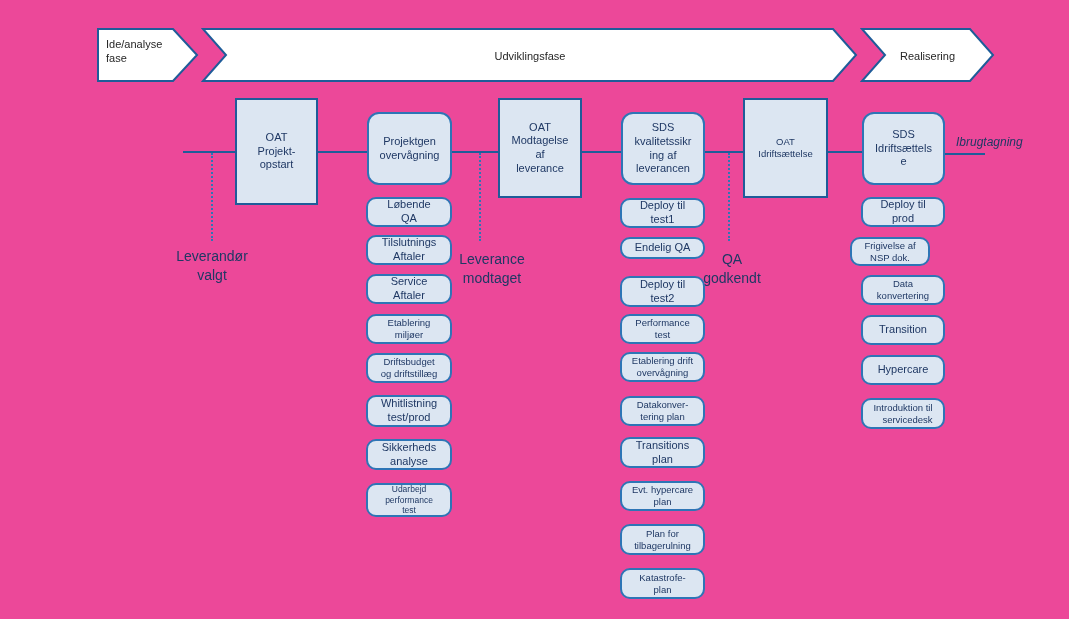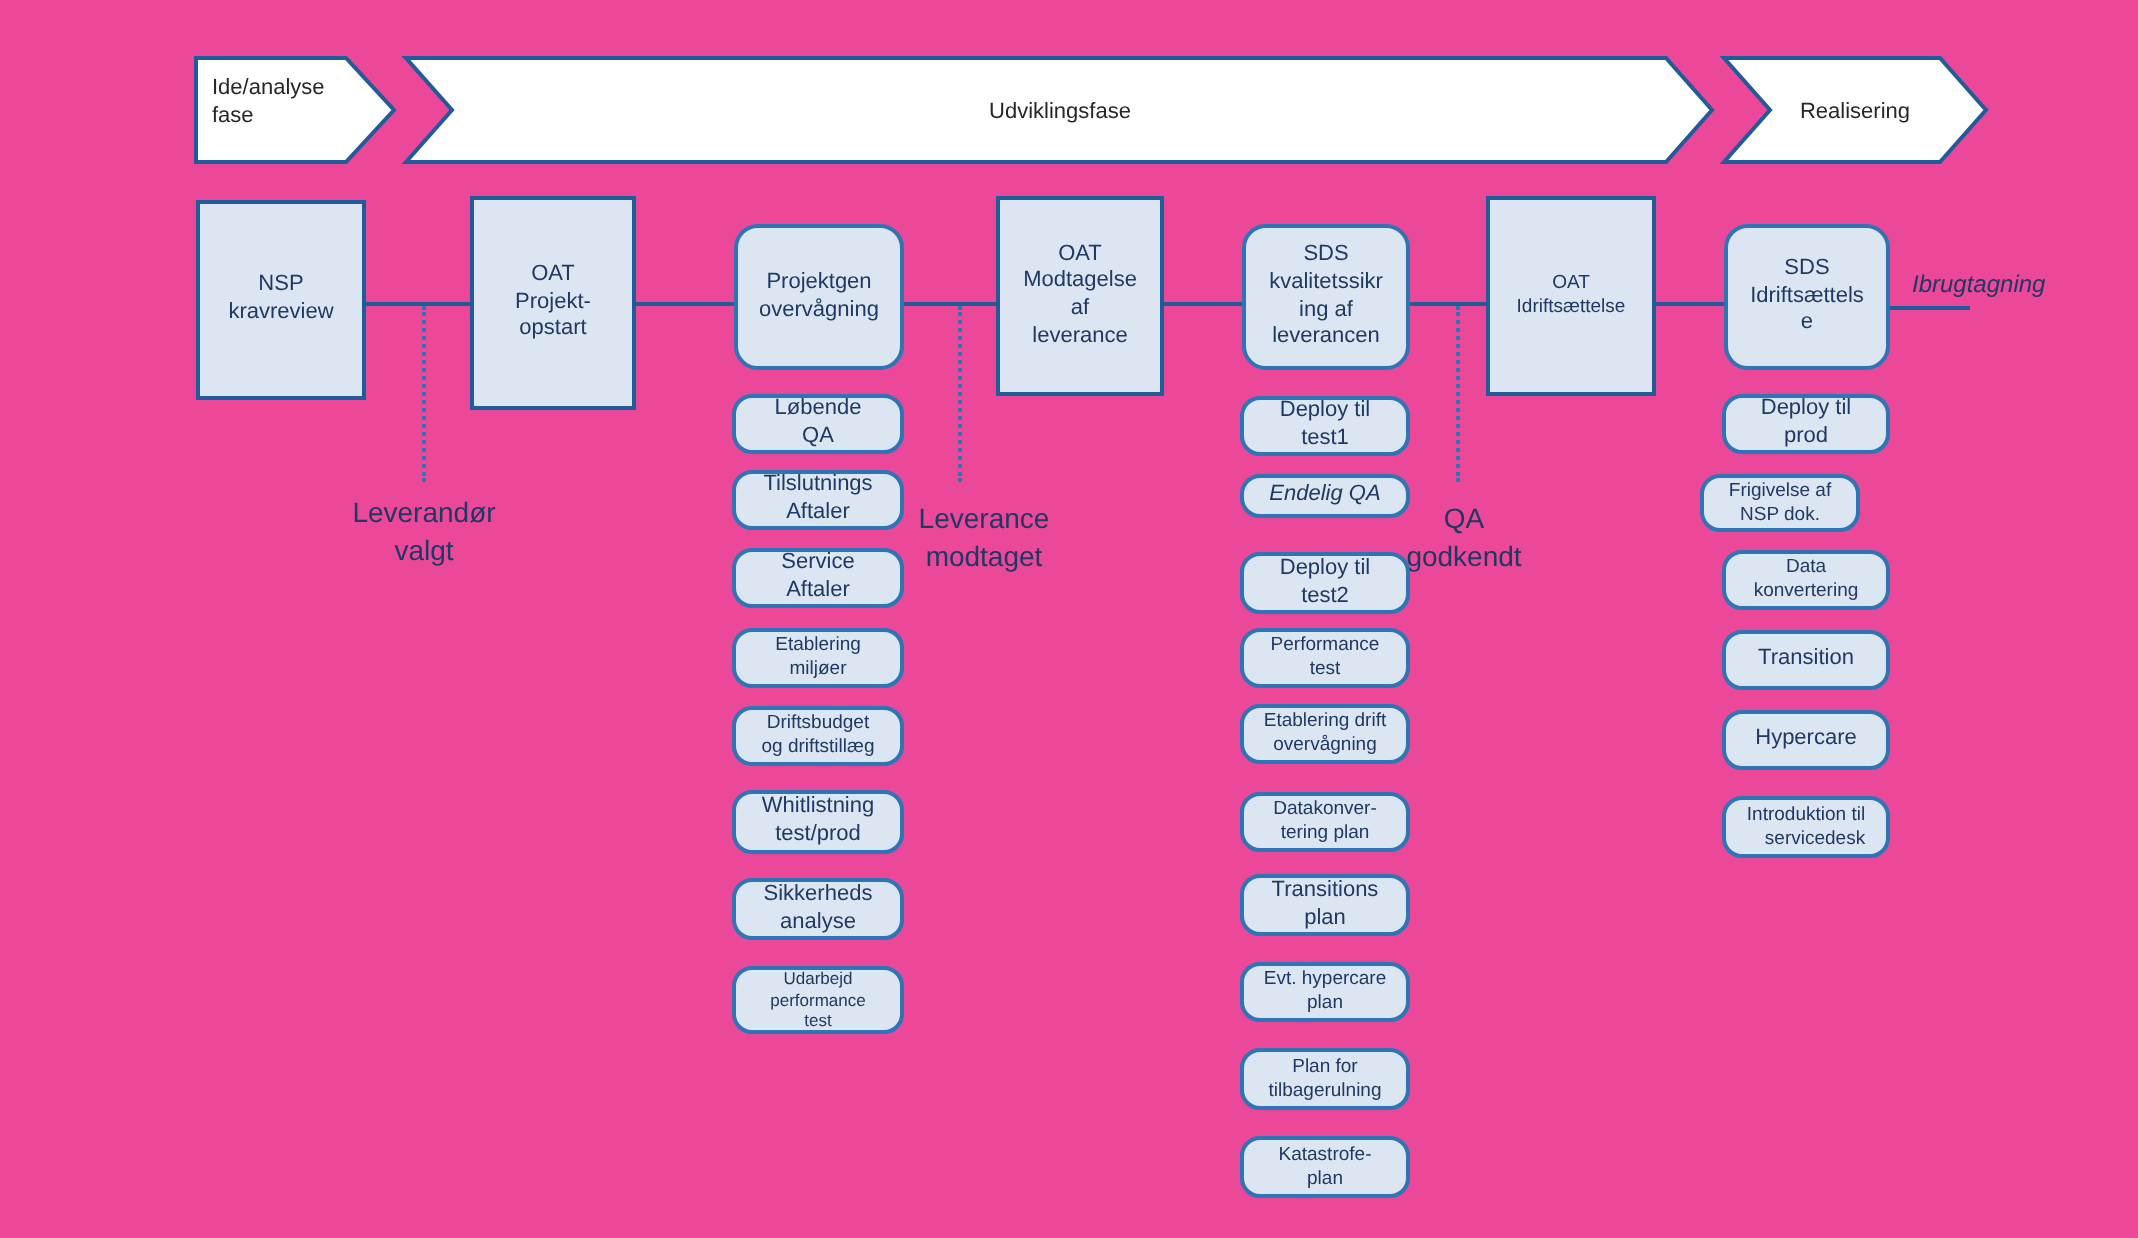--- a/index.html
+++ b/index.html
@@ -42,22 +42,20 @@
   <svg class="phase-svg" style="left:202px;top:28px;" width="656" height="54">
     <polygon points="1,1 631,1 654,27 631,53 1,53 24,27" fill="#FFFFFF" stroke="#1F5C99" stroke-width="2"></polygon>
   </svg>
   <div class="phase-label pl-center" style="left:202px;top:49px;width:656px;">Udviklingsfase</div>
 
   <svg class="phase-svg" style="left:861px;top:28px;" width="133" height="54">
     <polygon points="1,1 109,1 132,27 109,53 1,53 24,27" fill="#FFFFFF" stroke="#1F5C99" stroke-width="2"></polygon>
   </svg>
   <div class="phase-label pl-center" style="left:861px;top:49px;width:133px;">Realisering</div>
 
-  <div class="node rect fL" style="left:98px;top:100px;width:85px;height:100px;">NSP
-kravreview</div>
 
   <div class="node rect fL" style="left:235px;top:98px;width:83px;height:107px;">OAT
 Projekt-
 opstart</div>
 
   <div class="node round fL" style="left:367px;top:112px;width:85px;height:73px;">Projektgen
 overvågning</div>
 
   <div class="node rect fL" style="left:498px;top:98px;width:84px;height:100px;">OAT
 Modtagelse
@@ -110,21 +108,21 @@
   <div class="node sub fL" style="left:366px;top:395px;width:86px;height:32px;">Whitlistning
 test/prod</div>
   <div class="node sub fL" style="left:366px;top:439px;width:86px;height:31px;">Sikkerheds
 analyse</div>
   <div class="node sub fS" style="left:366px;top:483px;width:86px;height:34px;">Udarbejd
 performance
 test</div>
 
   <div class="node sub fL" style="left:620px;top:198px;width:85px;height:30px;">Deploy til
 test1</div>
-  <div class="node sub fL" style="left:620px;top:237px;width:85px;height:22px;font-style:italic;">Endelig QA</div>
+  <div class="node sub fL" style="left:620px;top:237px;width:85px;height:22px;">Endelig QA</div>
   <div class="node sub fL" style="left:620px;top:276px;width:85px;height:31px;">Deploy til
 test2</div>
   <div class="node sub fM" style="left:620px;top:314px;width:85px;height:30px;">Performance
 test</div>
   <div class="node sub fM" style="left:620px;top:352px;width:85px;height:30px;">Etablering drift
 overvågning</div>
   <div class="node sub fM" style="left:620px;top:396px;width:85px;height:30px;">Datakonver-
 tering plan</div>
   <div class="node sub fL" style="left:620px;top:437px;width:85px;height:31px;">Transitions
 plan</div>

